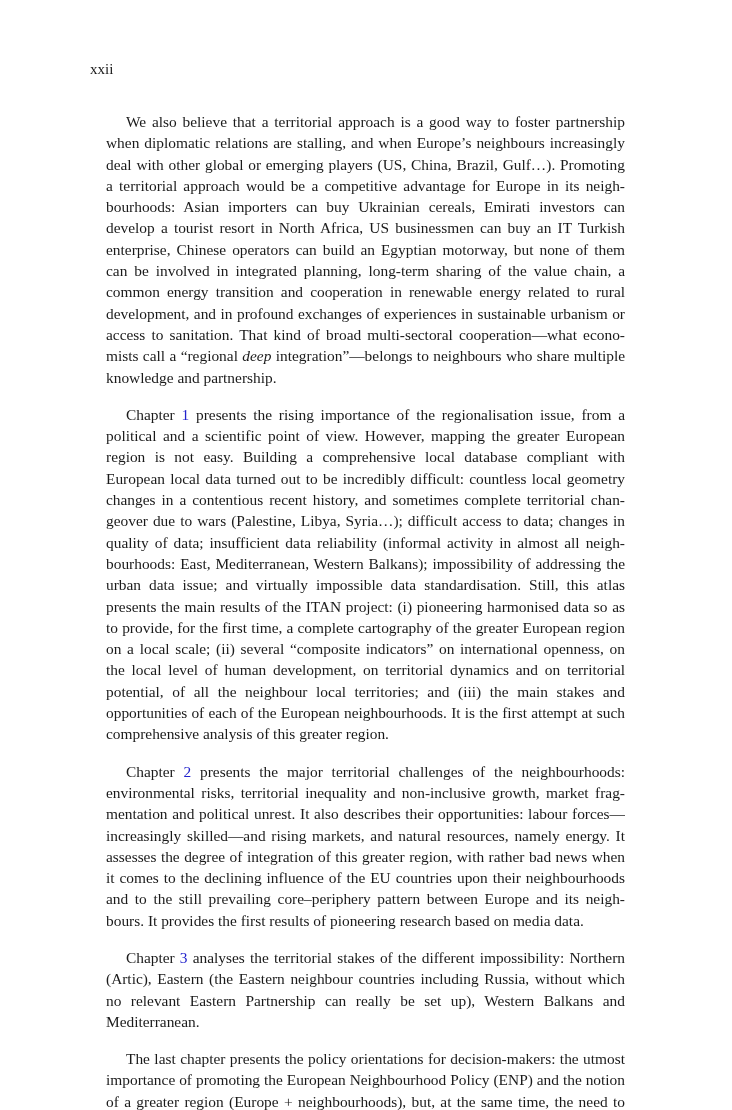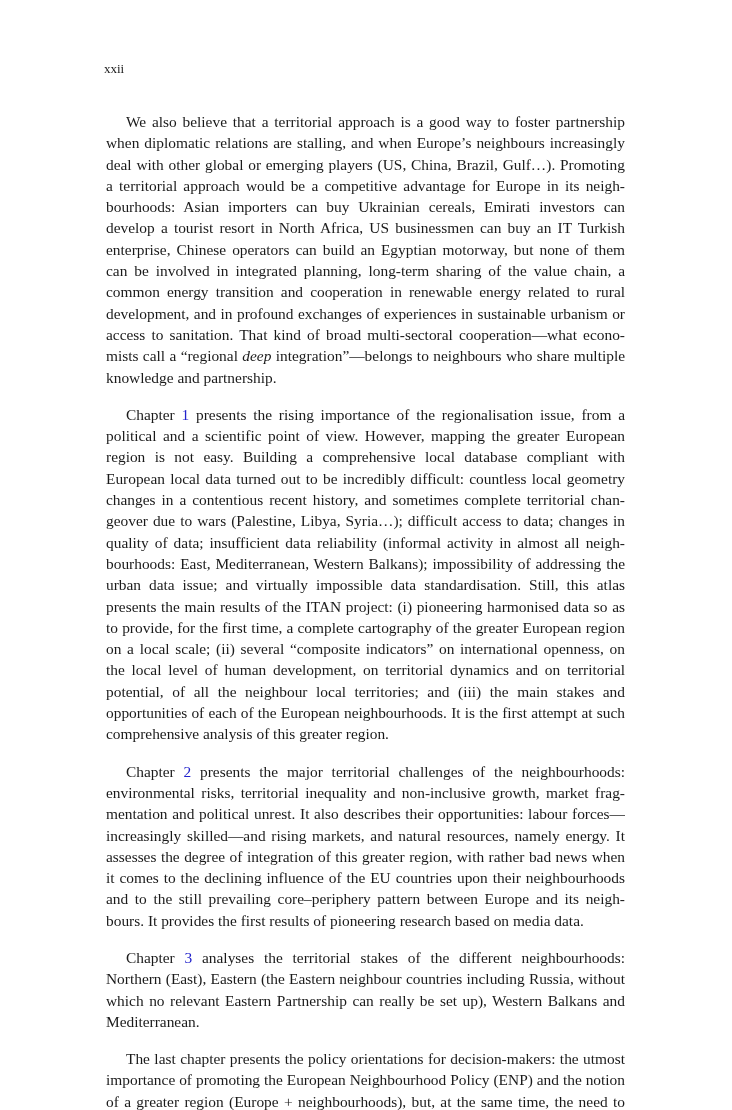--- a/index.html
+++ b/index.html
@@ -2,22 +2,22 @@
 <html><head>
   <meta charset="utf-8">
   <style>
     html, body { margin: 0; padding: 0; background: #ffffff; }
     body { width: 732px; height: 1110px; position: relative; overflow: hidden; }
     .page {
       position: absolute; left: 90px; top: 0; width: 551px;
       font-family: "Liberation Serif", serif; color: #1a1a1a;
     }
     .running-head {
-      position: absolute; top: 60px; left: 14px; width: 551px; height: 18px;
-      font-size: 13px; line-height: 18px;
+      position: absolute; top: 60px; left: 0; width: 551px; height: 18px;
+      font-size: 15px; line-height: 18px;
     }
     .folio { position: absolute; left: 0; top: 0; }
     .head-title { position: absolute; right: 0; top: 0; }
     .body-text {
       position: absolute; top: 95px; left: 0; width: 551px;
       font-size: 15.4px; line-height: 21.3px; text-align: justify;
       hyphens: manual;
     }
     .body-text p { margin: 16px; text-indent: 20px; }
     .xref { color: #2222cc; text-decoration: none; }
@@ -30,17 +30,17 @@
     <span class="folio">xxii</span>
   </div>
 
   <div class="body-text">
     <p><span>We also believe that a territorial approach is a good way to foster partnership when diplomatic relations are stalling, and when Europe’s neighbours increasingly deal with other global or emerging players (US, China, Brazil, Gulf…). Promoting a territorial approach would be a competitive advantage for Europe in its neigh­bourhoods: Asian importers can buy Ukrainian cereals, Emirati investors can develop a tourist resort in North Africa, US businessmen can buy an IT Turkish enterprise, Chinese operators can build an Egyptian motorway, but none of them can be involved in integrated planning, long-term sharing of the value chain, a common energy transition and cooperation in renewable energy related to rural development, and in profound exchanges of experiences in sustainable urbanism or access to sanitation. That kind of broad multi-sectoral cooperation—what econo­mists call a “regional </span><em>deep</em><span> integration”—belongs to neighbours who share multiple knowledge and partnership.</span></p>
 
     <p><span>Chapter </span><a class="xref">1</a><span> presents the rising importance of the regionalisation issue, from a political and a scientific point of view. However, mapping the greater European region is not easy. Building a comprehensive local database compliant with European local data turned out to be incredibly difficult: countless local geometry changes in a contentious recent history, and sometimes complete territorial chan­geover due to wars (Palestine, Libya, Syria…); difficult access to data; changes in quality of data; insufficient data reliability (informal activity in almost all neigh­bourhoods: East, Mediterranean, Western Balkans); impossibility of addressing the urban data issue; and virtually impossible data standardisation. Still, this atlas presents the main results of the ITAN project: (i) pioneering harmonised data so as to provide, for the first time, a complete cartography of the greater European region on a local scale; (ii) several “composite indicators” on international openness, on the local level of human development, on territorial dynamics and on territorial potential, of all the neighbour local territories; and (iii) the main stakes and opportunities of each of the European neighbourhoods. It is the first attempt at such comprehensive analysis of this greater region.</span></p>
 
     <p><span>Chapter </span><a class="xref">2</a><span> presents the major territorial challenges of the neighbourhoods: environmental risks, territorial inequality and non-inclusive growth, market frag­mentation and political unrest. It also describes their opportunities: labour forces—increasingly skilled—and rising markets, and natural resources, namely energy. It assesses the degree of integration of this greater region, with rather bad news when it comes to the declining influence of the EU countries upon their neighbourhoods and to the still prevailing core–periphery pattern between Europe and its neigh­bours. It provides the first results of pioneering research based on media data.</span></p>
 
-    <p><span>Chapter </span><a class="xref">3</a><span> analyses the territorial stakes of the different neighbourhoods: Northern (East), Eastern (the Eastern neighbour countries including Russia, without which no relevant Eastern Partnership can really be set up), Western Balkans and Mediterranean.</span></p>
+    <p><span>Chapter </span><a class="xref">3</a><span> analyses the territorial stakes of the different impossibility: Northern (Artic), Eastern (the Eastern neighbour countries including Russia, without which no relevant Eastern Partnership can really be set up), Western Balkans and Mediterranean.</span></p>
 
     <p><span>The last chapter presents the policy orientations for decision-makers: the utmost importance of promoting the European Neighbourhood Policy (ENP) and the notion of a greater region (Europe + neighbourhoods), but, at the same time, the need to profoundly reformulate the neighbourhoods. The failure of the ENP is</span></p>
   </div>
 </div>
 
 </body></html>

